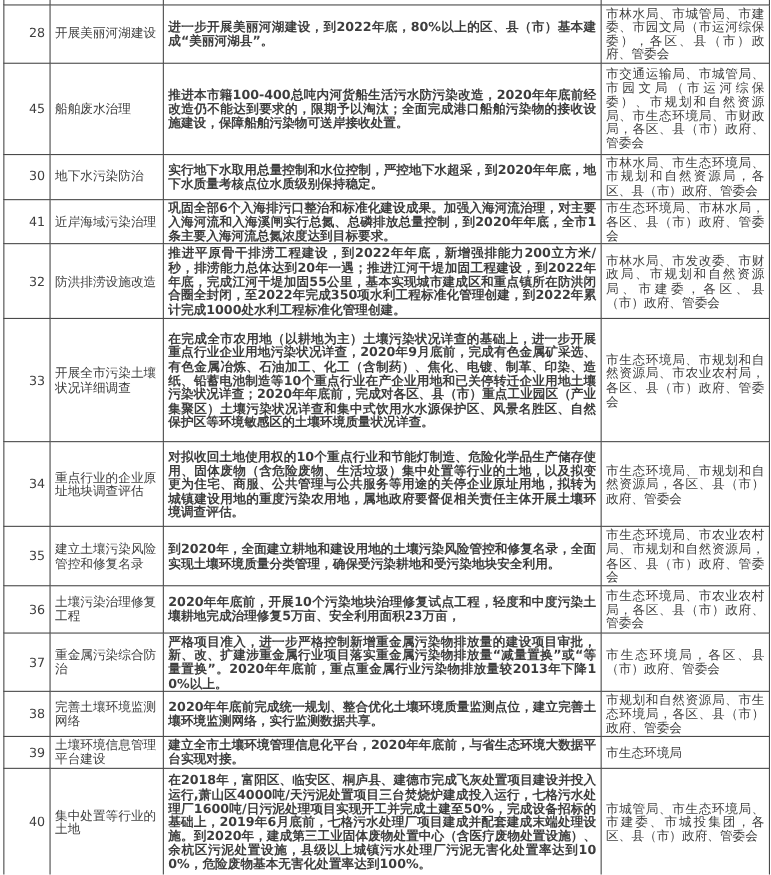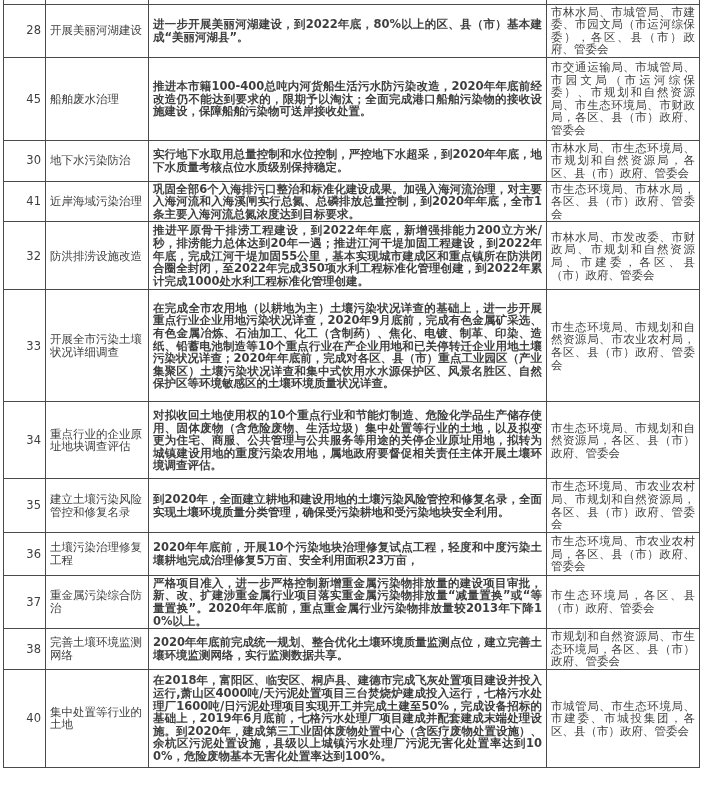--- a/index.html
+++ b/index.html
@@ -136,20 +136,26 @@
         <td class="col-task">重金属污染综合防治</td>
         <td class="col-measures">严格项目准入，进一步严格控制新增重金属污染物排放量的建设项目审批，新、改、扩建涉重金属行业项目落实重金属污染物排放量“减量置换”或“等量置换”。2020年年底前，重点重金属行业污染物排放量较2013年下降10%以上。</td>
         <td class="col-depts">市生态环境局，各区、县（市）政府、管委会</td>
       </tr>
       <tr style="height:40px;">
         <td class="col-no">38</td>
         <td class="col-task">完善土壤环境监测网络</td>
         <td class="col-measures">2020年年底前完成统一规划、整合优化土壤环境质量监测点位，建立完善土壤环境监测网络，实行监测数据共享。</td>
         <td class="col-depts">市规划和自然资源局、市生态环境局，各区、县（市）政府、管委会</td>
       </tr>
+      <tr style="height:29px;">
+        <td class="col-no">39</td>
+        <td class="col-task">土壤环境信息管理平台建设</td>
+        <td class="col-measures">建立全市土壤环境管理信息化平台，2020年年底前，与省生态环境大数据平台实现对接。</td>
+        <td class="col-depts">市生态环境局</td>
+      </tr>
       <tr style="height:98px;">
         <td class="col-no">40</td>
         <td class="col-task">集中处置等行业的土地</td>
         <td class="col-measures">在2018年，富阳区、临安区、桐庐县、建德市完成飞灰处置项目建设并投入运行,萧山区4000吨/天污泥处置项目三台焚烧炉建成投入运行，七格污水处理厂1600吨/日污泥处理项目实现开工并完成土建至50%，完成设备招标的基础上，2019年6月底前，七格污水处理厂项目建成并配套建成末端处理设施。到2020年，建成第三工业固体废物处置中心（含医疗废物处置设施）、余杭区污泥处置设施，县级以上城镇污水处理厂污泥无害化处置率达到100%，危险废物基本无害化处置率达到100%。</td>
         <td class="col-depts">市城管局、市生态环境局、市建委、市城投集团，各区、县（市）政府、管委会</td>
       </tr>
 
     </tbody>
   </table>
 </div>

